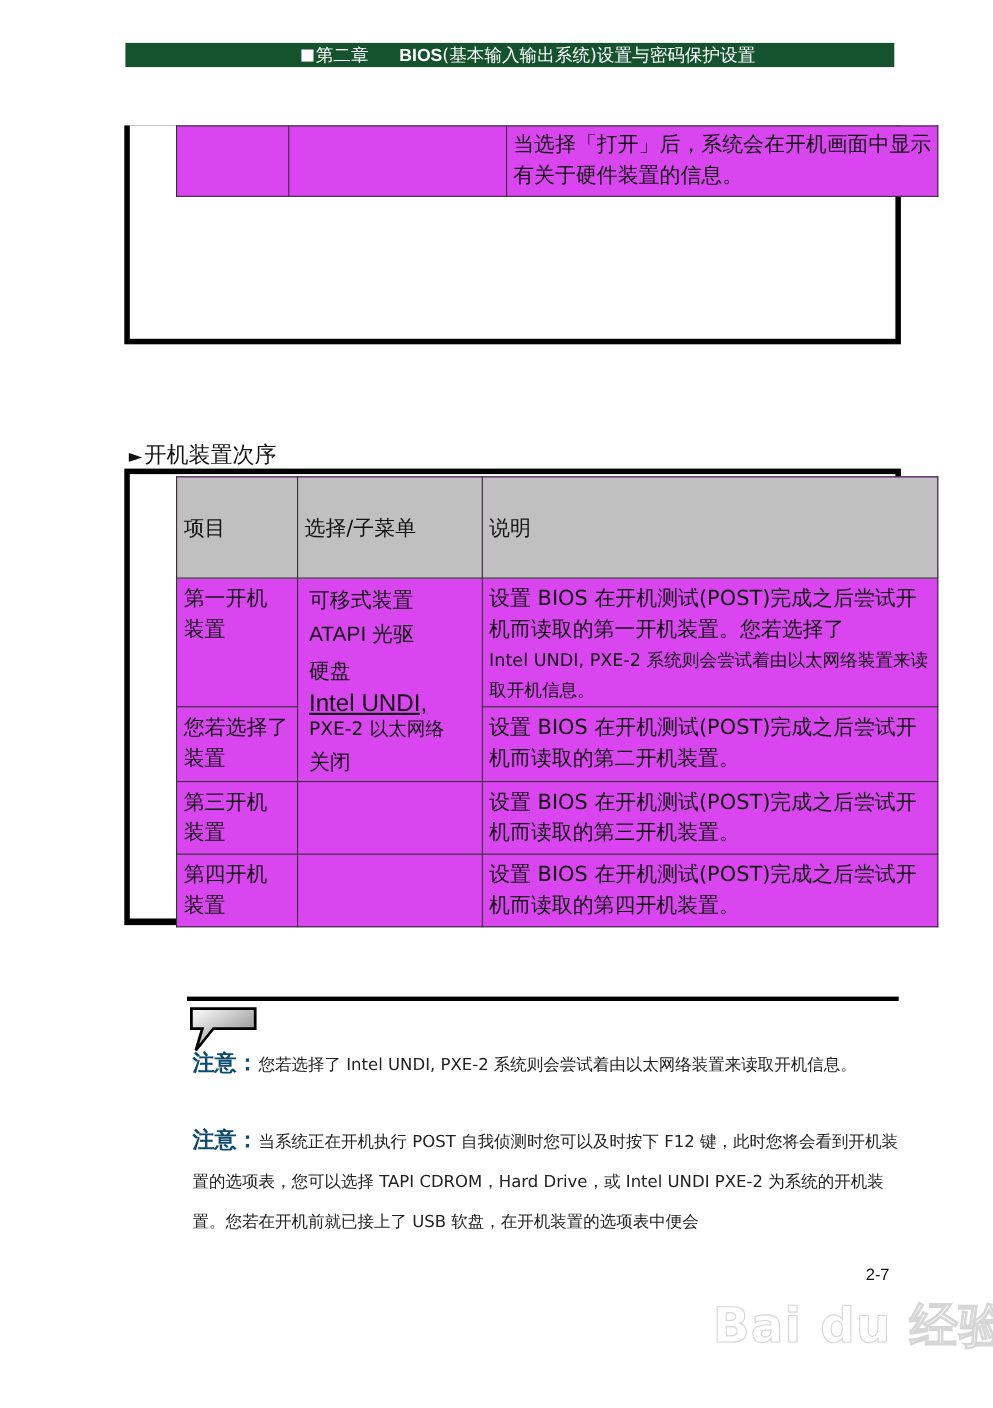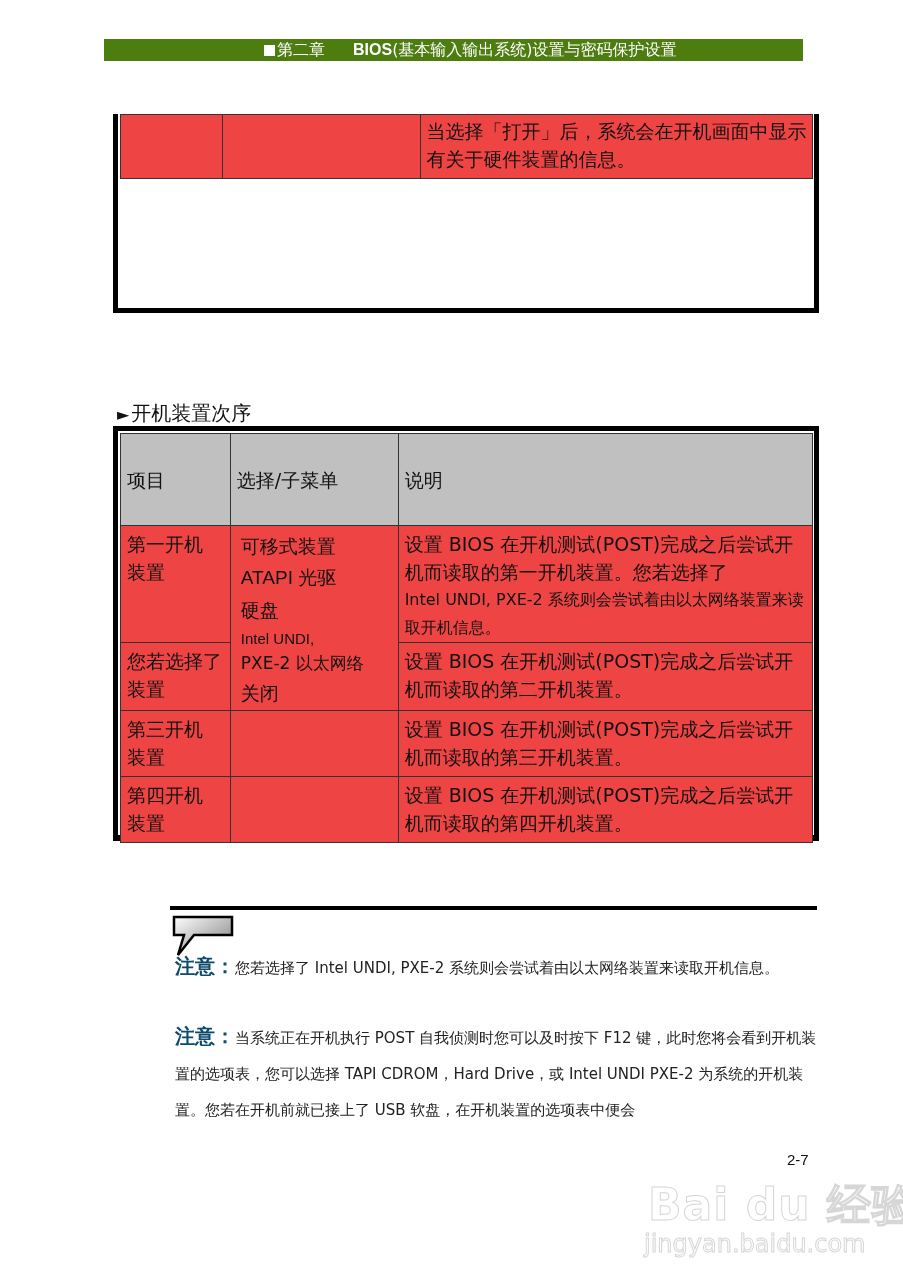--- a/index.html
+++ b/index.html
@@ -1,38 +1,38 @@
 <!DOCTYPE html>
 <html><head>
 <meta charset="utf-8">
 <style>
   * { box-sizing: border-box; margin: 0; padding: 0; }
   html, body { width: 903px; height: 1280px; background: #ffffff; overflow: hidden; }
   body { position: relative; font-family: "DejaVu Sans", "Liberation Sans", sans-serif; color: #111; }
 
   .header-bar {
-    position: absolute; left: 104px; top: 39px; width: 699px; height: 22px;
-    background: #4d7c0f; color: #fff; font-size: 16px; line-height: 22px;
+    position: absolute; left: 114px; top: 39px; width: 699px; height: 22px;
+    background: #14532d; color: #fff; font-size: 16px; line-height: 22px;
     font-family: "DejaVu Sans", sans-serif;
   }
   .header-bar .inner { position: absolute; left: 160px; top: 0; white-space: nowrap; }
   .header-bar .sq { display: inline-block; width: 11px; height: 11px; background: #fff; margin-right: 2px; vertical-align: -1px; }
   .header-bar .chap { margin-right: 28px; }
   .header-bar .title b { font-family: "Liberation Sans", sans-serif; font-weight: bold; }
 
   
   .tbl-frame {
     position: absolute; background: #000;
   }
   .tbl-frame .gap {
     position: absolute; background: #fff;
   }
   table.doc {
-    position: absolute; border-collapse: collapse; background: #ef4444;
-    font-size: 19px; line-height: 28px; color: #111;
+    position: absolute; border-collapse: collapse; background: #d946ef;
+    font-size: 19px; line-height: 28px; color: #111; margin-left: 40px;
   }
   table.doc td {
     border: 1px solid #333; vertical-align: top; padding: 4px 5px 0 6px;
   }
   .lat { font-family: "Liberation Sans", sans-serif; }
 
   
   #t1-frame { left: 113px; top: 114px; width: 706px; height: 199px; }
   #t1-gap { left: 5px; top: 0px; width: 696px; height: 194px; }
   #t1 { left: 120px; top: 114px; width: 693px; }
@@ -112,21 +112,21 @@
   </tr>
   <tr style="height:116px">
     <td>
       <div>第一开机</div>
       <div>装置</div>
     </td>
     <td rowspan="2" style="padding-left:10px;">
       <div style="line-height:32px;">可移式装置</div>
       <div class="lat" style="line-height:32px;">ATAPI 光驱</div>
       <div style="line-height:32px;">硬盘</div>
-      <div class="lat" style="font-size:15px;line-height:22px;margin-top:2px;">Intel UNDI,</div>
+      <div class="lat" style="font-size:22px;line-height:22px;margin-top:2px;text-decoration:underline;">Intel UNDI,</div>
       <div style="font-size:17px;line-height:26px;">PXE-2 以太网络</div>
       <div style="line-height:34px;">关闭</div>
     </td>
     <td>
       <div>设置 BIOS 在开机测试(POST)完成之后尝试开机而读取的第一开机装置。您若选择了</div>
       <div style="font-size:16px;line-height:28px;">Intel UNDI, PXE-2 系统则会尝试着由以太网络装置来读取开机信息。</div>
     </td>
   </tr>
   <tr style="height:68px">
     <td>
@@ -175,14 +175,13 @@
   <span class="lbl">注意：</span><span>您若选择了 Intel UNDI, PXE-2 系统则会尝试着由以太网络装置来读取开机信息。</span>
 </div>
 <div class="note" id="note2" style="line-height:36px;">
   <span class="lbl">注意：</span><span>当系统正在开机执行 POST 自我侦测时您可以及时按下 F12 键，此时您将会看到开机装置的选项表，您可以选择 TAPI CDROM，Hard Drive，或 Intel UNDI PXE-2 为系统的开机装置。您若在开机前就已接上了 USB 软盘，在开机装置的选项表中便会</span>
 </div>
 
 <div class="page-num">2-7</div>
 
 <div class="watermark">
   <div class="wm-brand">Bai du 经验</div>
-  <div class="wm-url">jingyan.baidu.com</div>
 </div>
 
 </body></html>

